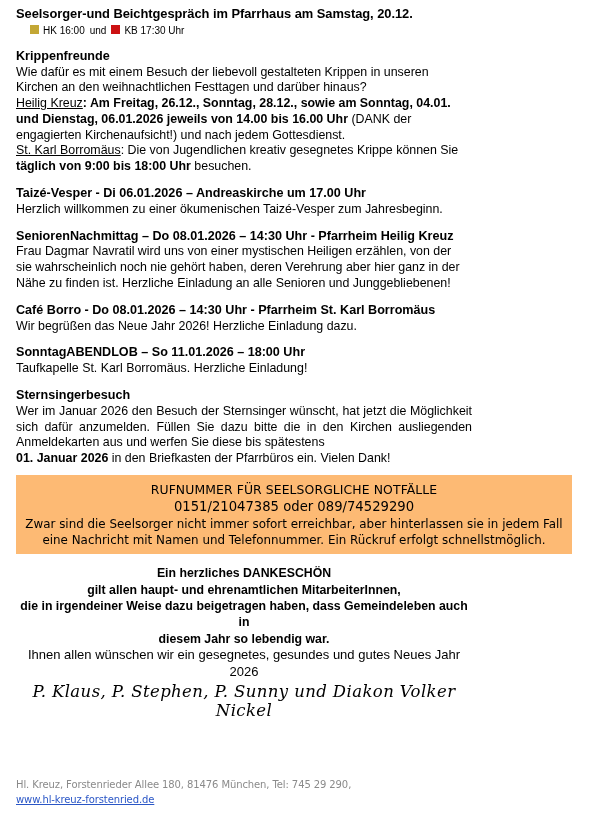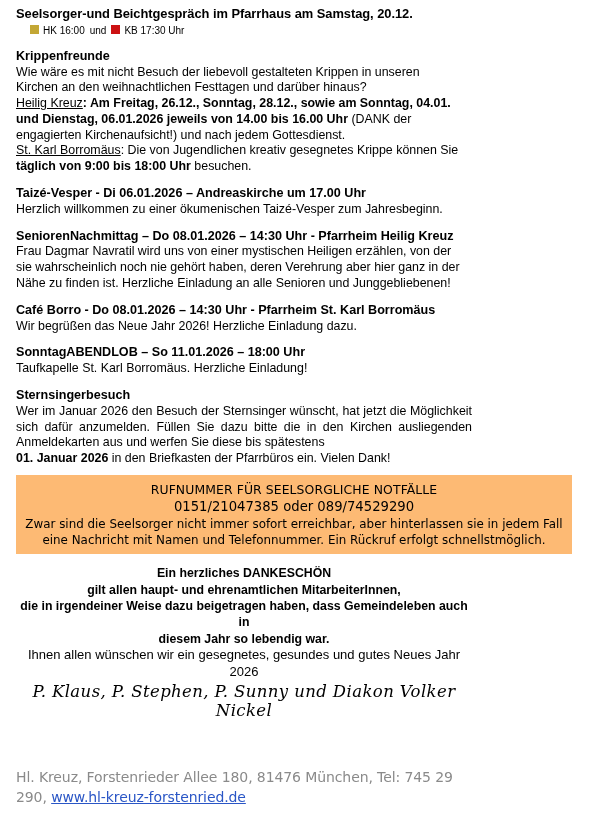--- a/index.html
+++ b/index.html
@@ -106,21 +106,21 @@
   }
 
   
   .footer {
     position: absolute;
     left: 16px;
     right: 10px;
     bottom: 8px;
     color: #8a8a8a;
     font-family: "DejaVu Sans", sans-serif;
-    font-size: 14px;
+    font-size: 10px;
     line-height: 1.48;
     letter-spacing: -0.1px;
   }
   .footer a,
   .footer .lnk {
     color: #2a56c6;
     text-decoration: underline;
   }
   .nowrap { white-space: nowrap; }
 </style>
@@ -136,21 +136,21 @@
     <span class="legend-mid">und</span>
     <span class="swatch red"></span>
     <span>KB 17:30 Uhr</span>
   </div>
 
   <div class="gap"></div>
 
   <div class="sec">
     <div class="blockheading">Krippenfreunde</div>
     <div class="para">
-      <span>Wie wäre es mit nicht Besuch der liebevoll gestalteten Krippen in unseren</span><br>
+      <span>Wie dafür es mit einem Besuch der liebevoll gestalteten Krippen in unseren</span><br>
       <span>Kirchen an den weihnachtlichen Festtagen und darüber hinaus?</span>
     </div>
     <div class="para">
       <span class="u">Heilig Kreuz</span><span class="b">: Am Freitag, 26.12., Sonntag, 28.12., sowie am Sonntag, 04.01. und Dienstag, 06.01.2026 jeweils von 14.00 bis 16.00 Uhr</span><span> (DANK der engagierten Kirchenaufsicht!) und nach jedem Gottesdienst.</span>
     </div>
     <div class="para">
       <span class="u">St. Karl Borromäus</span><span>: Die von Jugendlichen kreativ gesegnetes Krippe können Sie </span><span class="b">täglich von 9:00 bis 18:00 Uhr</span><span> besuchen.</span>
     </div>
   </div>
 

